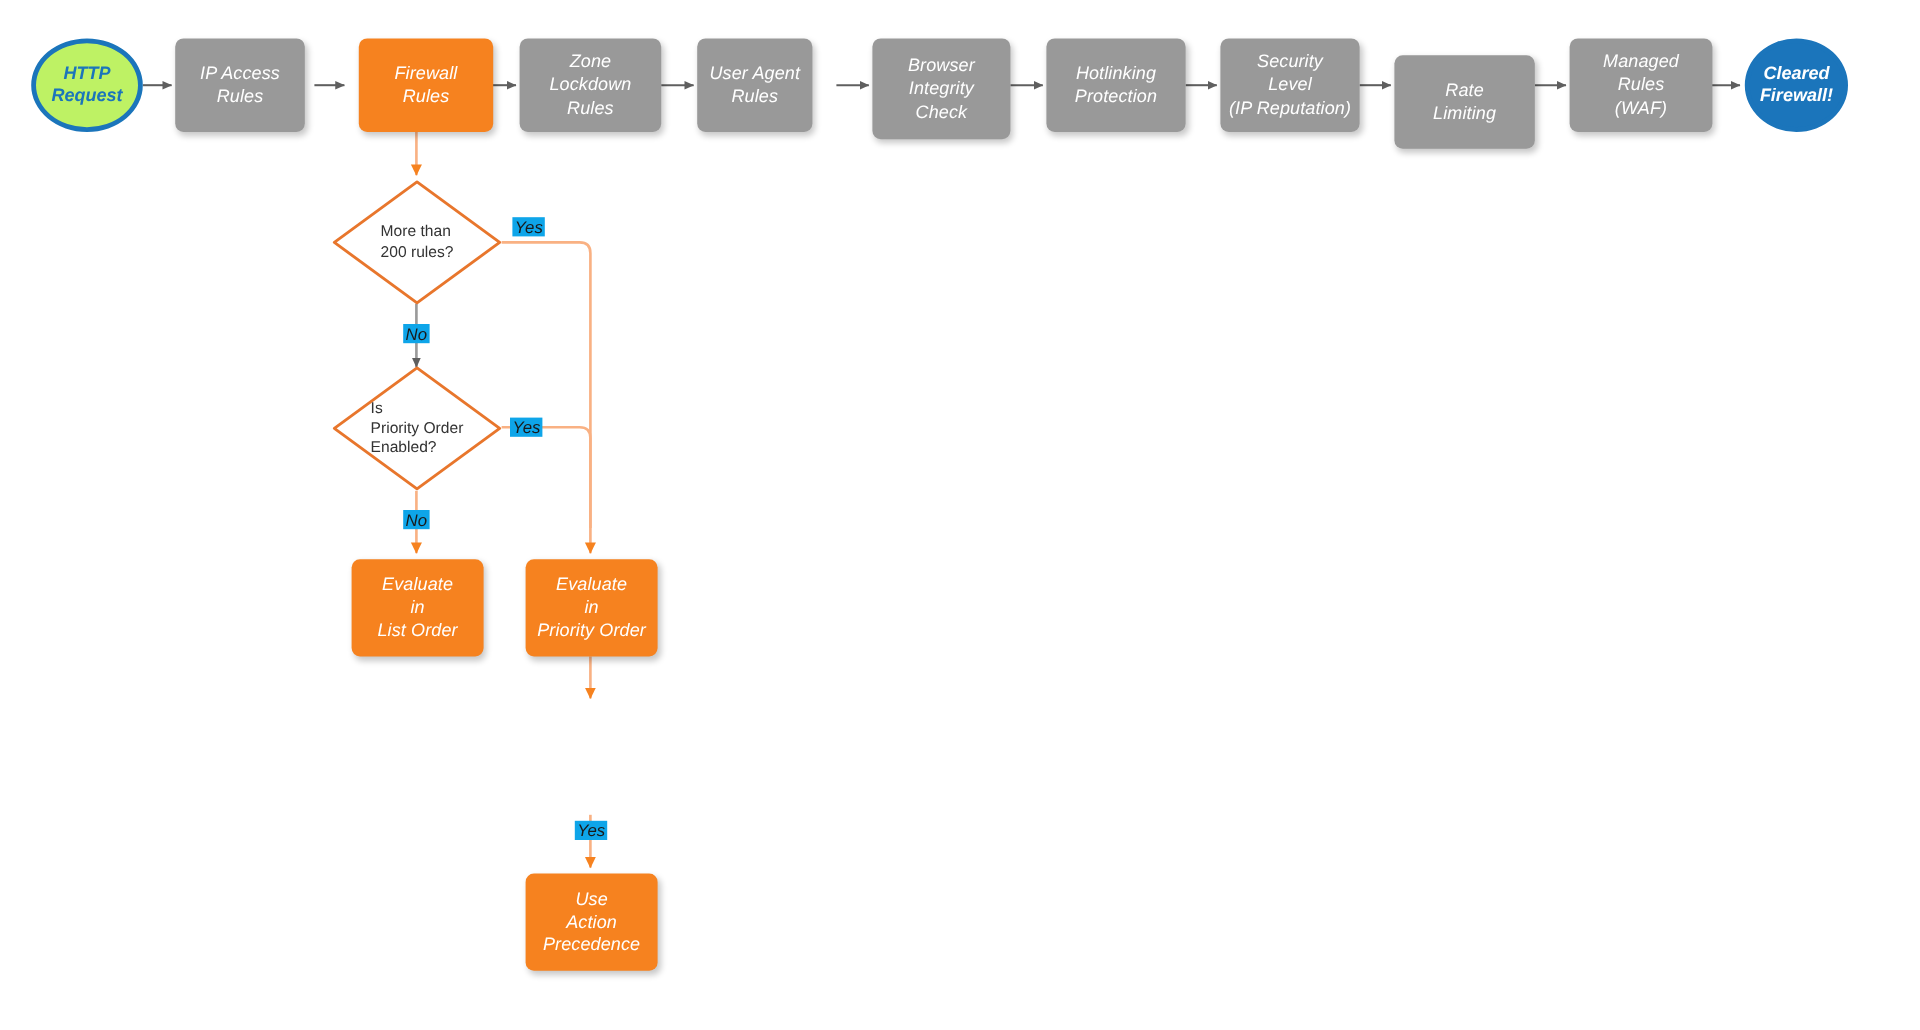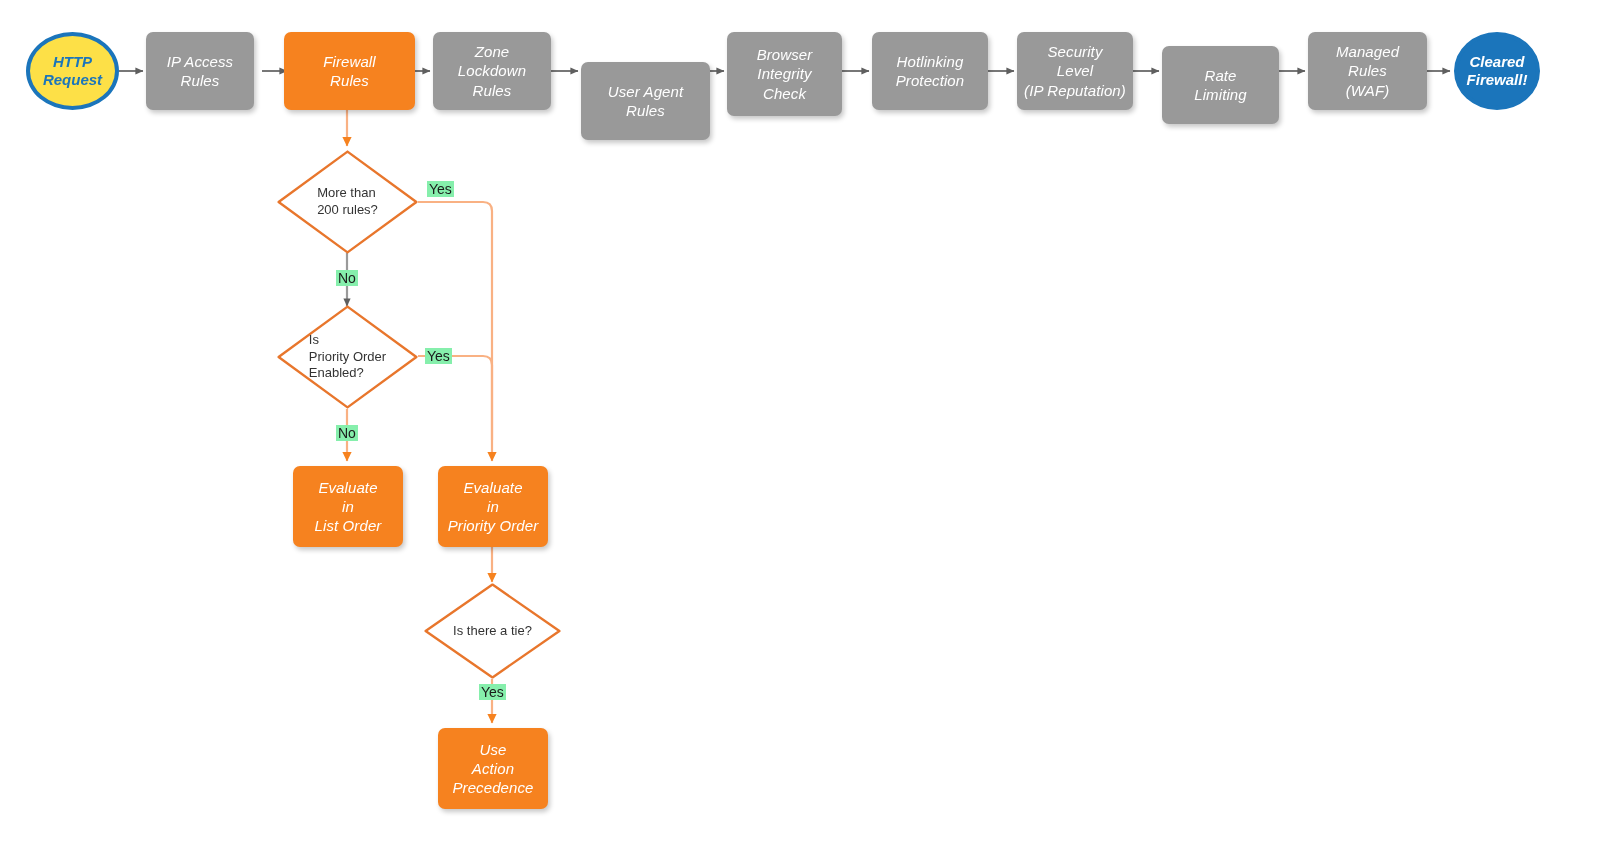--- a/index.html
+++ b/index.html
@@ -58,21 +58,21 @@
     color: #ffffff;
   }
   .box .label {
     font-style: italic;
     font-size: 15px;
     letter-spacing: .1px;
   }
   
   .ellipse {
     border-radius: 50%;
-    background: #fde047;
+    background: #bef264;
   }
   .ellipse.outline {
     border: 4px solid #1b75bb;
     color: #1b75bb;
   }
   .ellipse.filled {
     background: #1b75bb;
     border: 4px solid #1b75bb;
     color: #ffffff;
   }
@@ -104,23 +104,24 @@
     white-space: pre-line;
     font-size: 13px;
     color: #333333;
     line-height: 1.3;
   }
   
   .edge-label {
     position: absolute;
     z-index: 3;
     font-size: 14px;
+    font-style: italic;
     color: #1a1a1a;
     white-space: nowrap;
-    background: #86efac;
+    background: #0ea5e9;
     padding: 0 2px;
   }
 </style>
 </head>
 <body>
 
 <div id="canvas">
 
   <svg id="wires" viewBox="0 0 1600 858" xmlns="http://www.w3.org/2000/svg">
     <defs>
@@ -177,32 +178,32 @@
   <div class="node ellipse outline" style="left:26px; top:32px; width:93px; height:78px;">
     <span class="label">HTTP
 Request</span>
   </div>
 
   <div class="node box grey" style="left:146px; top:32px; width:108px; height:78px;">
     <span class="label">IP Access
 Rules</span>
   </div>
 
-  <div class="node box orange" style="left:284px; top:32px; width:131px; height:78px;">
+  <div class="node box orange" style="left:299px; top:32px; width:112px; height:78px;">
     <span class="label">Firewall
 Rules</span>
   </div>
 
   <div class="node box grey" style="left:433px; top:32px; width:118px; height:78px;">
     <span class="label">Zone
 Lockdown
 Rules</span>
   </div>
 
-  <div class="node box grey" style="left:581px; top:32px; width:129px; height:78px;margin-top:30px;">
+  <div class="node box grey" style="left:581px; top:32px; width:96px; height:78px;">
     <span class="label">User Agent
 Rules</span>
   </div>
 
   <div class="node box grey" style="left:727px; top:32px; width:115px; height:84px;">
     <span class="label">Browser
 Integrity
 Check</span>
   </div>
 
@@ -243,26 +244,20 @@
 
   <div class="diamond" style="left:277px; top:305px; width:141px; height:104px;">
     <svg width="141" height="104" viewBox="0 0 141 104" xmlns="http://www.w3.org/2000/svg">
       <polygon points="70.5,1.6 139.4,52 70.5,102.4 1.6,52" fill="#ffffff" stroke="#e8762c" stroke-width="2.4" stroke-linejoin="round"></polygon>
     </svg>
     <div class="dlabel">Is
 Priority Order
 Enabled?</div>
   </div>
 
-  <div class="diamond" style="left:424px; top:583px; width:137px; height:96px;">
-    <svg width="137" height="96" viewBox="0 0 137 96" xmlns="http://www.w3.org/2000/svg">
-      <polygon points="68.5,1.6 135.4,48 68.5,94.4 1.6,48" fill="#ffffff" stroke="#e8762c" stroke-width="2.4" stroke-linejoin="round"></polygon>
-    </svg>
-    <div class="dlabel">Is there a tie?</div>
-  </div>
 
   <div class="node box orange" style="left:293px; top:466px; width:110px; height:81px;">
     <span class="label">Evaluate
 in
 List Order</span>
   </div>
 
   <div class="node box orange" style="left:438px; top:466px; width:110px; height:81px;">
     <span class="label">Evaluate
 in

